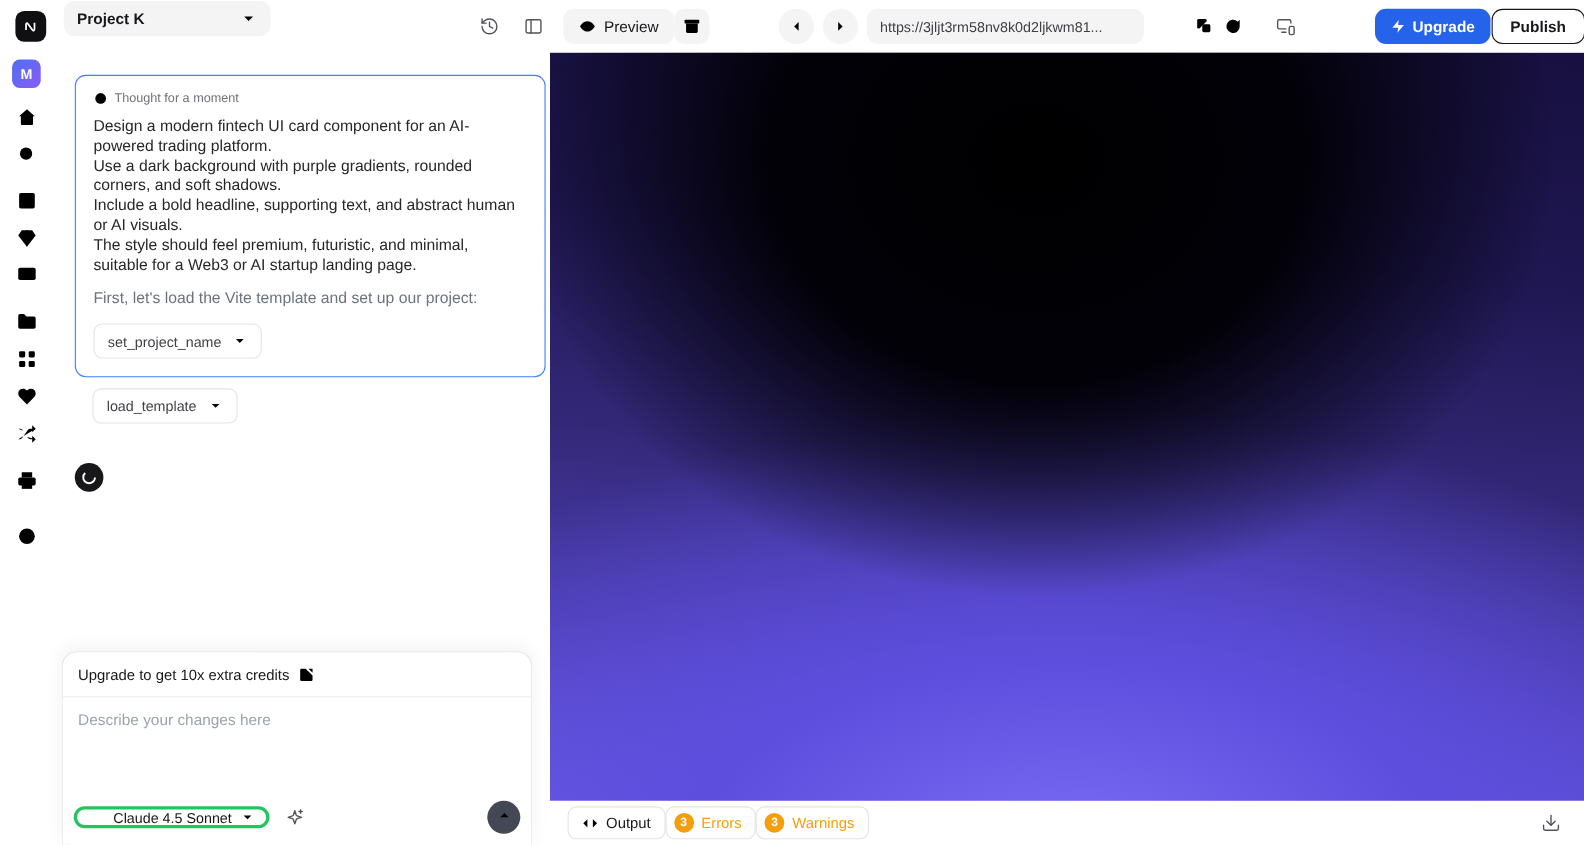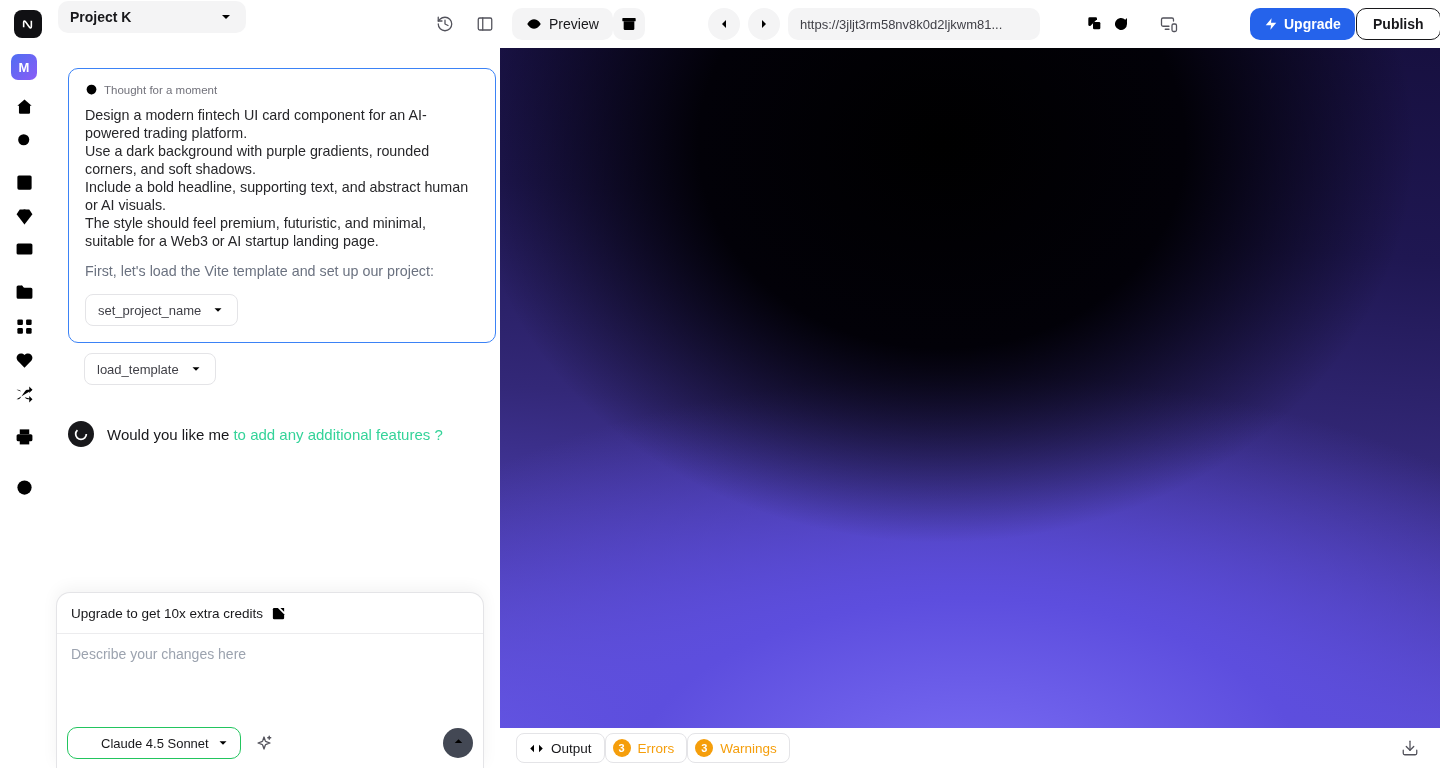--- a/index.html
+++ b/index.html
@@ -53,21 +53,21 @@
   .status-text { font-size: 15px; color: #18181b; }
   .status-text .hl { color: var(--status-green, #34d399); }
 
   
   .composer { position: absolute; left: 8px; bottom: 0; width: 428px; height: 176px; background: #fff; border: 1px solid #e4e4e7; border-bottom: none; border-radius: 14px 14px 0 0; box-shadow: 0 -4px 16px rgba(0,0,0,0.05); }
   .upsell { height: 41px; display: flex; align-items: center; gap: 8px; padding: 0 14px; border-bottom: 1px solid #ececee; font-size: 13.5px; font-weight: 500; color: #18181b; cursor: pointer; }
   .upsell svg { color: #9ca3af; }
   .composer textarea { display: block; width: 100%; height: 64px; padding: 12px 14px; border: 0; resize: none; outline: none; font-family: inherit; font-size: 14px; color: #18181b; background: transparent; }
   .composer textarea::placeholder { color: #9ca3af; }
   .composer-bottom { position: absolute; left: 10px; right: 10px; bottom: 9px; display: flex; align-items: center; gap: 6px; }
-  .model-pill { height: 32px; padding: 0 10px; border: 1px solid #22c55e; border-radius: 10px; background: #fff; display: flex; align-items: center; gap: 7px; font-size: 13px; color: #18181b; }
+  .model-pill { height: 20px; padding: 0 10px; border: 3px solid #22c55e; border-radius: 10px; background: #fff; display: flex; align-items: center; gap: 7px; font-size: 13px; color: #18181b; }
   .model-pill .claude-ic { color: var(--claude-orange, #d97757); }
   .model-pill .chev { color: #71717a; }
   .magic-btn { width: 34px; height: 32px; display: flex; align-items: center; justify-content: center; color: #52525b; }
   .composer-spacer { flex: 1; }
   .send-btn { width: 30px; height: 30px; border-radius: 50%; background: #434854; color: #fff; display: flex; align-items: center; justify-content: center; }
 
   
   .preview { position: absolute; left: 500px; top: 48px; width: 940px; height: 680px;
     background:
       radial-gradient(ellipse 640px 540px at 47% 14%, #000 0%, #020108 38%, rgba(8,4,24,0) 74%),
@@ -299,24 +299,20 @@
           <path d="M6 9l6 6 6-6"></path>
         </svg>
     </button>
 
     <div class="status-row">
       <div class="spinner">
         <svg class="ic16" viewBox="0 0 24 24">
             <circle cx="12" cy="12" r="8" stroke="#fff" stroke-width="2.6" stroke-dasharray="31 19" fill="none"></circle>
           </svg>
       </div>
-      <div class="status-text">
-        <span>Would you like me</span>
-        <span class="hl">to add any additional features ?</span>
-      </div>
     </div>
 
     
     <div class="composer">
       <div class="upsell">
         <span>Upgrade to get 10x extra credits</span>
         <svg class="ic15" viewBox="0 0 24 24">
             <path d="M15 3h6v6"></path>
             <path d="M10 14L21 3"></path>
             <path d="M21 13v6a2 2 0 0 1-2 2H5a2 2 0 0 1-2-2V5a2 2 0 0 1 2-2h6"></path>

